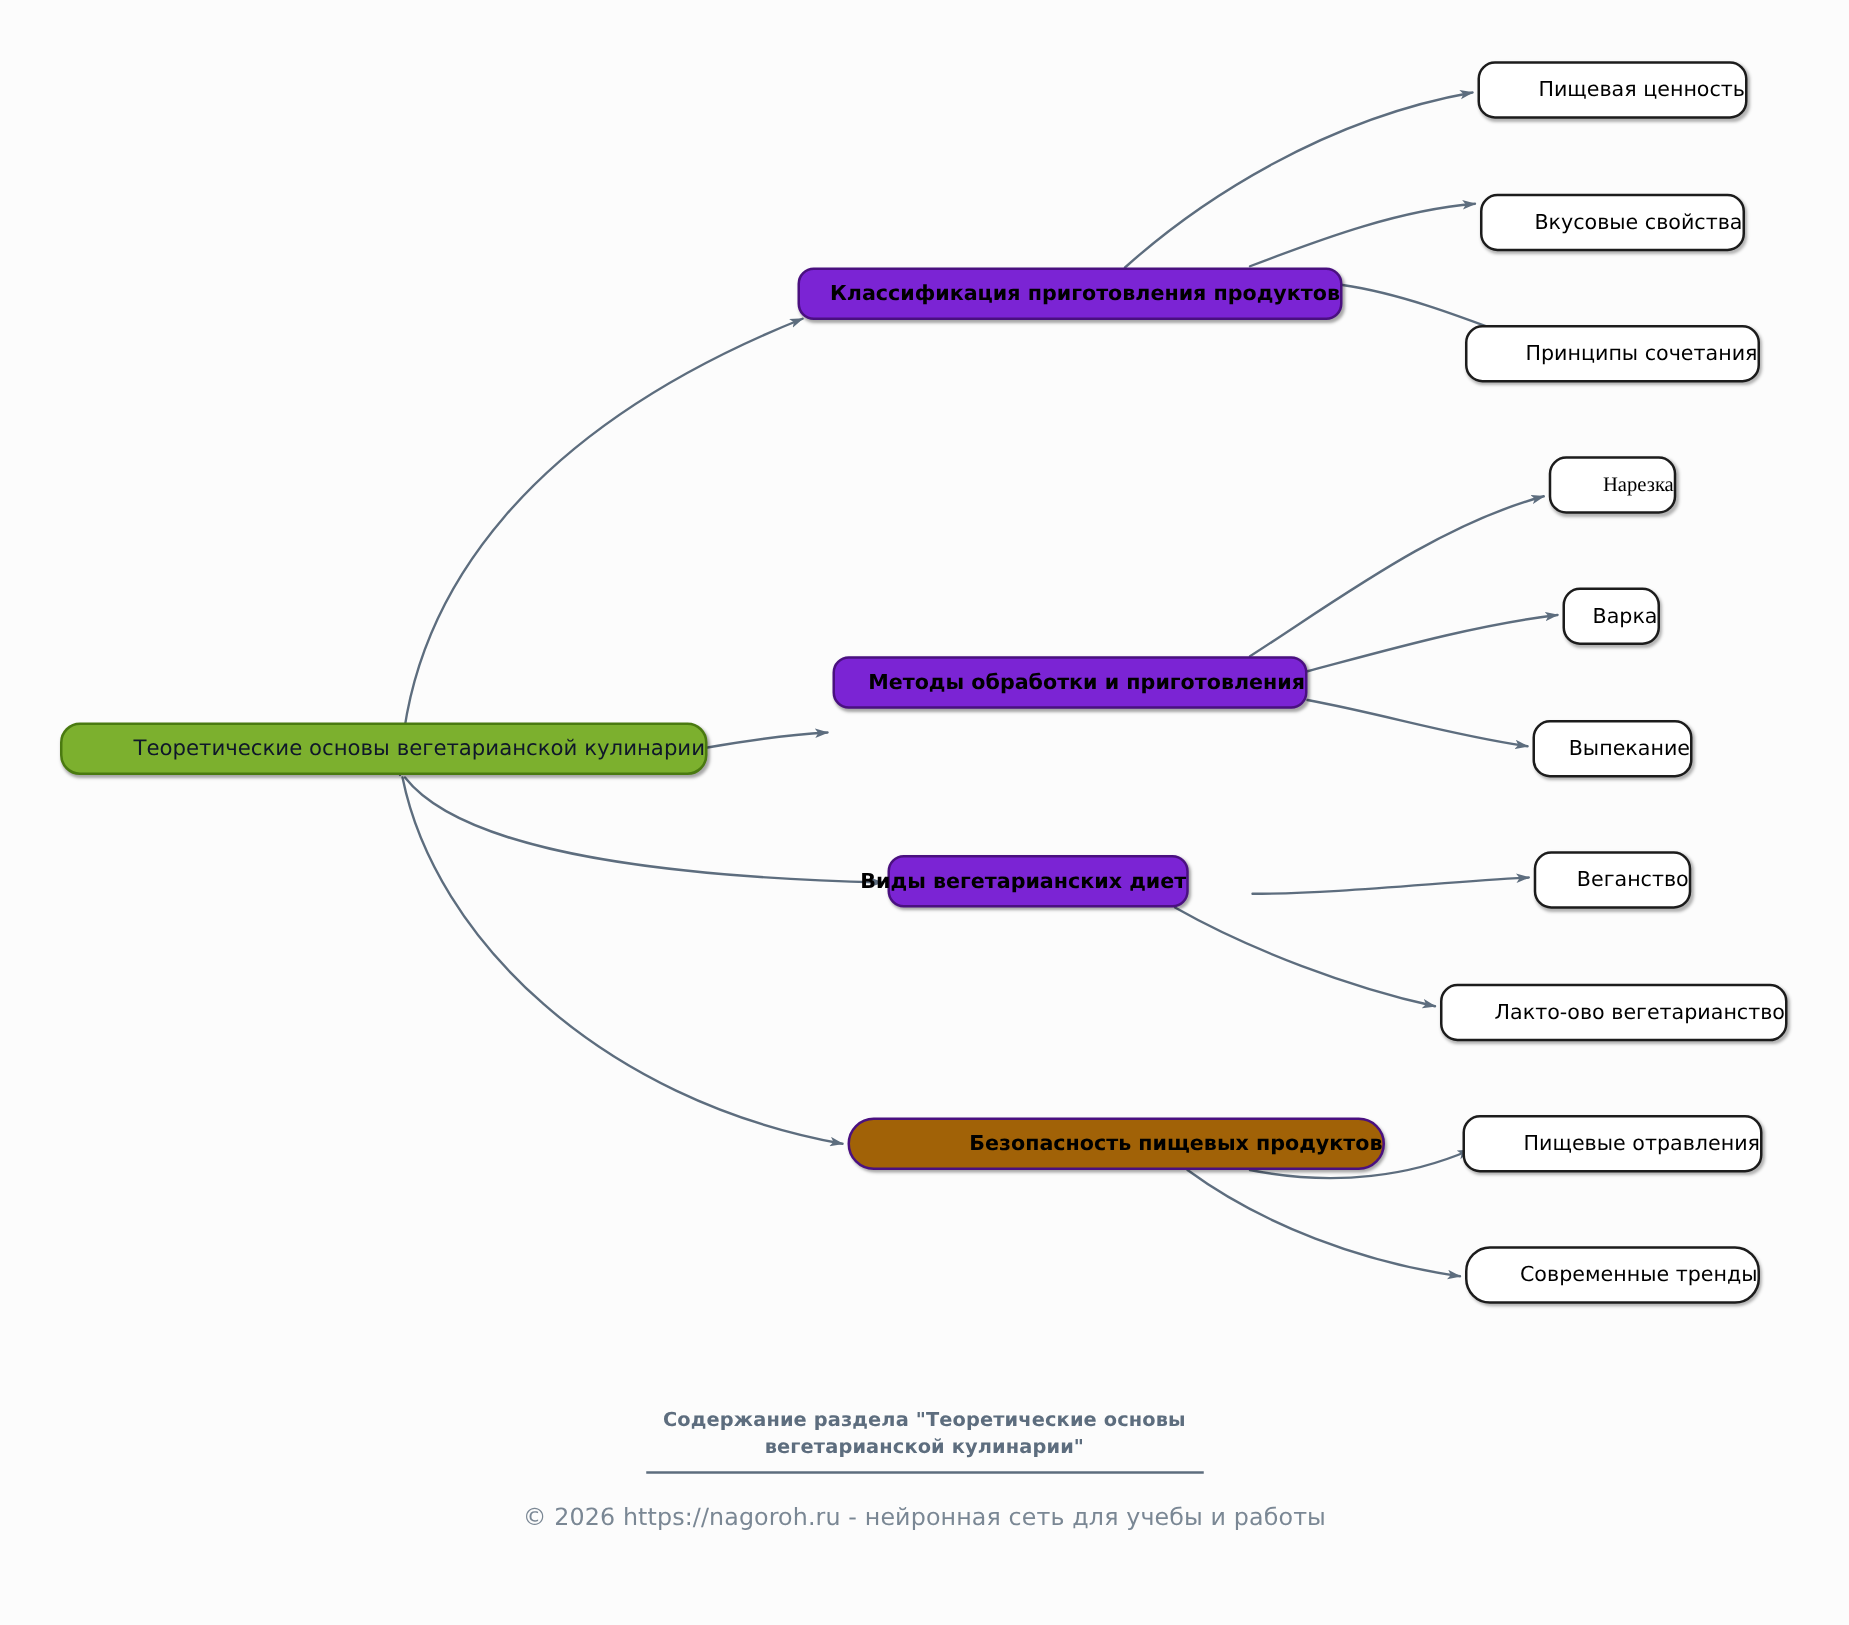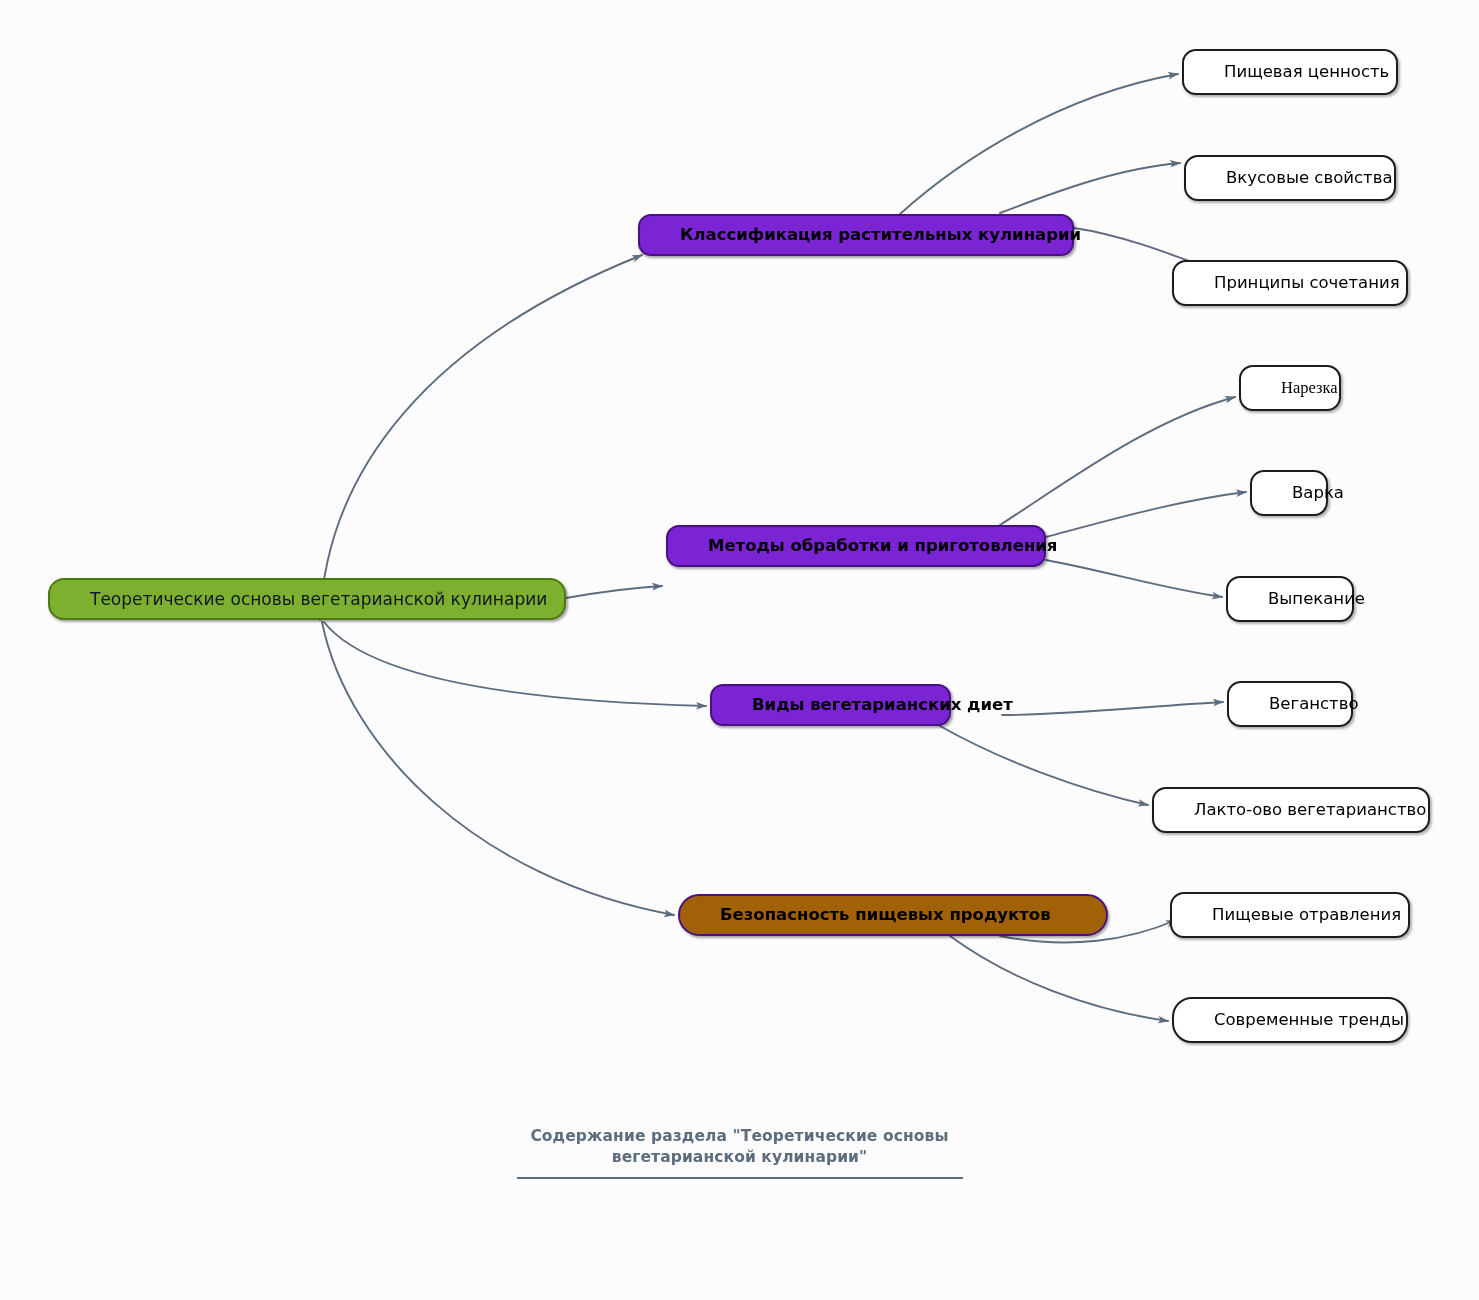--- a/index.html
+++ b/index.html
@@ -24,25 +24,24 @@
     top: 0;
     width: 1479px;
     height: 1300px;
     pointer-events: none;
   }
   .node {
     position: absolute;
     box-sizing: border-box;
     display: flex;
     align-items: center;
-    justify-content: flex-start;
+    justify-content: flex-end;
     white-space: nowrap;
     text-align: center;
     line-height: 1.1;
-    padding-left: 40px;
   }
   .node-root {
     background: #7cb02e;
     border: 2px solid #4a7a10;
     border-radius: 16px;
     color: #0f172a;
     font-size: 17px;
     box-shadow: 1.5px 2px 2.5px rgba(0,0,0,0.35);
   }
   .node-branch {
@@ -115,21 +114,21 @@
         <path d="M 1000,936 C 1070,950 1130,940 1176,920"></path>
         <path d="M 950,936 C 1010,980 1090,1010 1168,1021"></path>
       </g>
   </svg>
 
   <div id="node-layer">
       <div class="node node-root" style="left: 48px; top: 578px; width: 518px; height: 42px; background: rgb(124, 176, 46); border-color: rgb(74, 122, 16);">
         <span>Теоретические основы вегетарианской кулинарии</span>
       </div>
       <div class="node node-branch" style="left: 638px; top: 214px; width: 436px; height: 42px; background: rgb(123, 36, 212); border-color: rgb(74, 16, 128);">
-        <span>Классификация растительных кулинарии</span>
+        <span>Классификация приготовления продуктов</span>
       </div>
       <div class="node node-leaf" style="left: 1182px; top: 49px; width: 216px; height: 46px;">
         <span>Пищевая ценность</span>
       </div>
       <div class="node node-leaf" style="left: 1184px; top: 155px; width: 212px; height: 46px;">
         <span>Вкусовые свойства</span>
       </div>
       <div class="node node-leaf" style="left: 1172px; top: 260px; width: 236px; height: 46px;">
         <span>Принципы сочетания</span>
       </div>
@@ -164,15 +163,16 @@
         <span>Современные тренды</span>
       </div>
     </div>
 
   <div id="footer" style="top:1126px;">
     <div class="footer-title">
       <div>Содержание раздела "Теоретические основы</div>
       <div>вегетарианской кулинарии"</div>
     </div>
     <div class="footer-rule"></div>
+    <div class="footer-credit">© 2026 https://nagoroh.ru - нейронная сеть для учебы и работы</div>
   </div>
 
 </div>
 
 </body></html>

